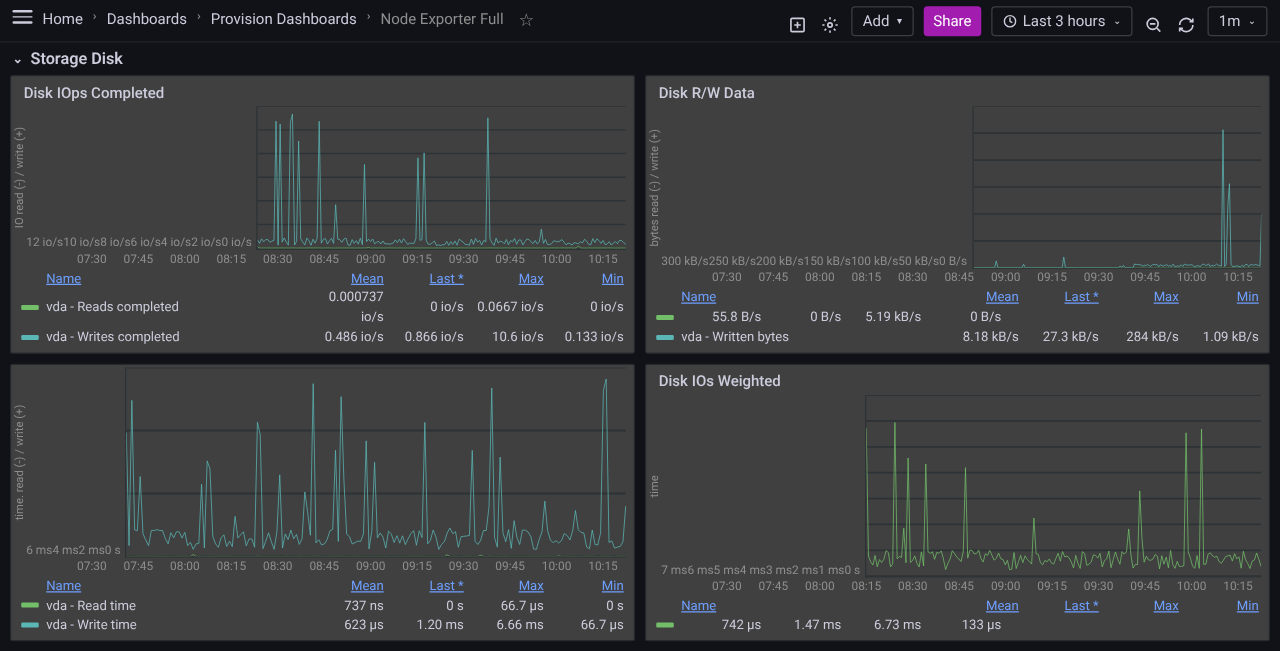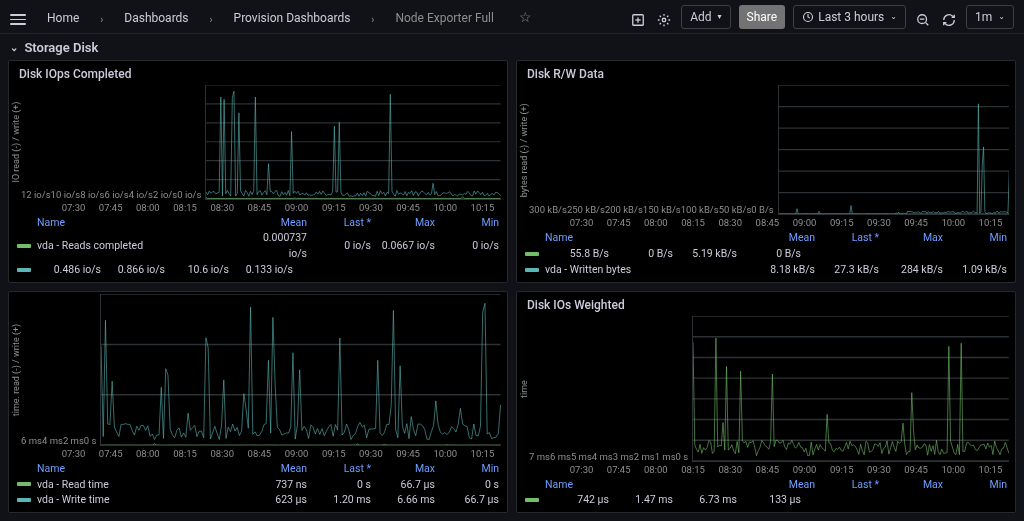--- a/index.html
+++ b/index.html
@@ -13,35 +13,35 @@
   overflow: hidden;
 }
 
 .topbar {
   height: 34px;
   display: flex;
   align-items: center;
   padding: 0 10px;
   border-bottom: 1px solid #222326;
 }
-.topbar-left { display: flex; align-items: flex-end; gap: 21px; }
+.topbar-left { display: flex; align-items: flex-start; gap: 8px; }
 .topbar-right { margin-left: auto; display: flex; align-items: flex-end; gap: 8px; }
 .hamburger { display: flex; flex-direction: column; gap: 3px; width: 16px; cursor: pointer; }
 .hamburger span { height: 1.5px; background: #ccccdc; border-radius: 1px; }
 .crumb { color: #ccccdc; font-size: 12px; }
 .crumb.muted { color: #8e8e8e; }
 .chev { color: #8e8e8e; font-size: 10px; }
 .star { color: #8e8e8e; font-size: 14px; margin-left: 4px; }
 
 .top-icon { width: 18px; height: 18px; display:flex; align-items:center; justify-content:center; color:#ccccdc; }
 .top-icon svg { width: 14px; height: 14px; stroke: currentColor; fill: none; stroke-width: 1.5; }
 
 .btn { height: 24px; padding: 0 8px; border-radius: 3px; display: flex; align-items: center; gap: 4px; font-size: 12px; cursor: pointer; }
 .btn-dark { border: 1px solid #3d3d42; color: #ccccdc; }
-.btn-primary { background: #737373; color: #fff; }
+.btn-primary { background: #a21caf; color: #fff; }
 .time-btn { border: 1px solid #3d3d42; color: #ccccdc; padding: 0 8px; }
 .caret { font-size: 8px; margin-left: 2px; }
 
 .row-header {
   height: 26px;
   display: flex;
   align-items: center;
   padding: 0 10px;
   gap: 6px;
   font-weight: 600;
@@ -51,21 +51,21 @@
 
 .panels {
   display: grid;
   grid-template-columns: 1fr 1fr;
   grid-template-rows: 1fr 1fr;
   gap: 8px;
   padding: 0 8px 8px 8px;
   height: calc(100% - 60px);
 }
 .panel {
-  background: #000000;
+  background: #404040;
   border: 1px solid #27292d;
   border-radius: 2px;
   display: flex;
   flex-direction: column;
   overflow: hidden;
 }
 .panel-title {
   padding: 6px 10px 2px 10px;
   font-size: 12px;
   font-weight: 500;
@@ -116,21 +116,21 @@
 
 .legend {
   padding: 2px 8px 4px 8px;
 }
 .legend-hdr, .legend-row {
   display: flex;
   align-items: center;
   font-size: 10.5px;
   line-height: 1.5;
 }
-.legend-hdr { color: #6e9fff; }
+.legend-hdr { color: #6e9fff; text-decoration: underline; }
 .swatch { width: 14px; height: 4px; border-radius: 1px; margin-right: 6px; }
 .swatch.empty { background: transparent; }
 .legend-name { flex: 1; color: #ccccdc; }
 .legend-hdr .legend-name { color: #6e9fff; }
 .lv { width: 64px; text-align: right; color: #ccccdc; }
 .legend-hdr .lv { color: #6e9fff; }
 
 .gridline { stroke: #2c3235; stroke-width: 1; }
 </style>
 </head>
@@ -261,20 +261,21 @@
         <div class="legend-row">
           <span class="swatch" style="background:#73bf69"></span>
           <span class="legend-name">vda - Reads completed</span>
           <span class="lv">0.000737 io/s</span>
           <span class="lv">0 io/s</span>
           <span class="lv">0.0667 io/s</span>
           <span class="lv">0 io/s</span>
         </div>
         <div class="legend-row">
           <span class="swatch" style="background:#5bb7b5"></span>
+          <span class="legend-name">vda - Writes completed</span>
           <span class="lv">0.486 io/s</span>
           <span class="lv">0.866 io/s</span>
           <span class="lv">10.6 io/s</span>
           <span class="lv">0.133 io/s</span>
         </div>
       </div>
   </div>
     <div class="panel">
     <div class="panel-title">Disk R/W Data</div>
     <div class="plot-area">

